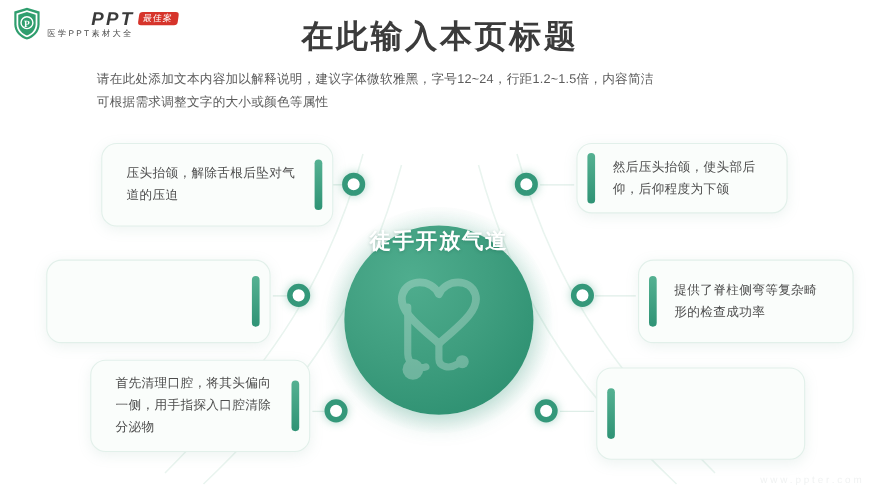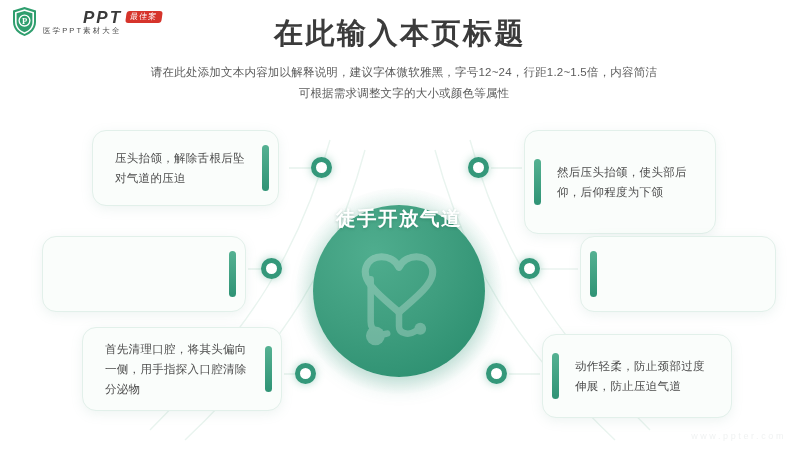--- a/index.html
+++ b/index.html
@@ -61,24 +61,23 @@
     left: 0; right: 0;
     top: 14px;
     text-align: center;
     font-size: 29px;
     font-weight: bold;
     color: #3b3b3b;
     letter-spacing: 2.5px;
   }
   #subtitle {
     position: absolute;
-    left: 103px;
+    left: 88px;
     right: 95px;
     top: 62px;
-    text-align: center;
     font-size: 11.5px;
     color: #5b5b5b;
     line-height: 1.85;
     letter-spacing: 0.2px;
   }
 
   
   #decor {
     position: absolute;
     left: 0; top: 0;
@@ -150,24 +149,24 @@
     background: linear-gradient(180deg, #55b192 0%, #2f9375 100%);
   }
 
   
   .box.left { padding: 0 30px 0 22px; }
   .box.left .accent { right: 9px; top: 50%; transform: translateY(-50%); }
   
   .box.right { padding: 0 22px 0 32px; }
   .box.right .accent { left: 9px; top: 50%; transform: translateY(-50%); }
 
-  #box-tl { left: 92px;  top: 130px; width: 187px; height: 76px; }
+  #box-tl { left: 92px;  top: 130px; width: 211px; height: 76px; }
   #box-ml { left: 42px;  top: 236px; width: 204px; height: 76px; }
   #box-bl { left: 82px;  top: 327px; width: 200px; height: 84px; }
-  #box-tr { left: 524px; top: 130px; width: 192px; height: 104px; }
+  #box-tr { left: 524px; top: 130px; width: 192px; height: 64px; }
   #box-mr { left: 580px; top: 236px; width: 196px; height: 76px; }
   #box-br { left: 542px; top: 334px; width: 190px; height: 84px; }
 
   
   .node {
     position: absolute;
     width: 21px; height: 21px;
     border-radius: 50%;
     background: #ffffff;
     border: 5px solid #34987a;
@@ -261,25 +260,25 @@
   <span class="accent"></span>
 </div>
 
 <div class="box right" id="box-tr">
   <span class="accent"></span>
   <span class="box-text">然后压头抬颌，使头部后仰，后仰程度为下颌</span>
 </div>
 
 <div class="box right" id="box-mr">
   <span class="accent"></span>
+  <span class="box-text">提供了脊柱侧弯等复杂畸形的检查成功率</span>
 </div>
 
 <div class="box right" id="box-br">
   <span class="accent"></span>
-  <span class="box-text">动作轻柔，防止颈部过度伸展，防止压迫气道</span>
 </div>
 
 <div class="node" id="node-tl"></div>
 <div class="node" id="node-ml"></div>
 <div class="node" id="node-bl"></div>
 <div class="node" id="node-tr"></div>
 <div class="node" id="node-mr"></div>
 <div class="node" id="node-br"></div>
 
 <div id="watermark">www.ppter.com</div>

